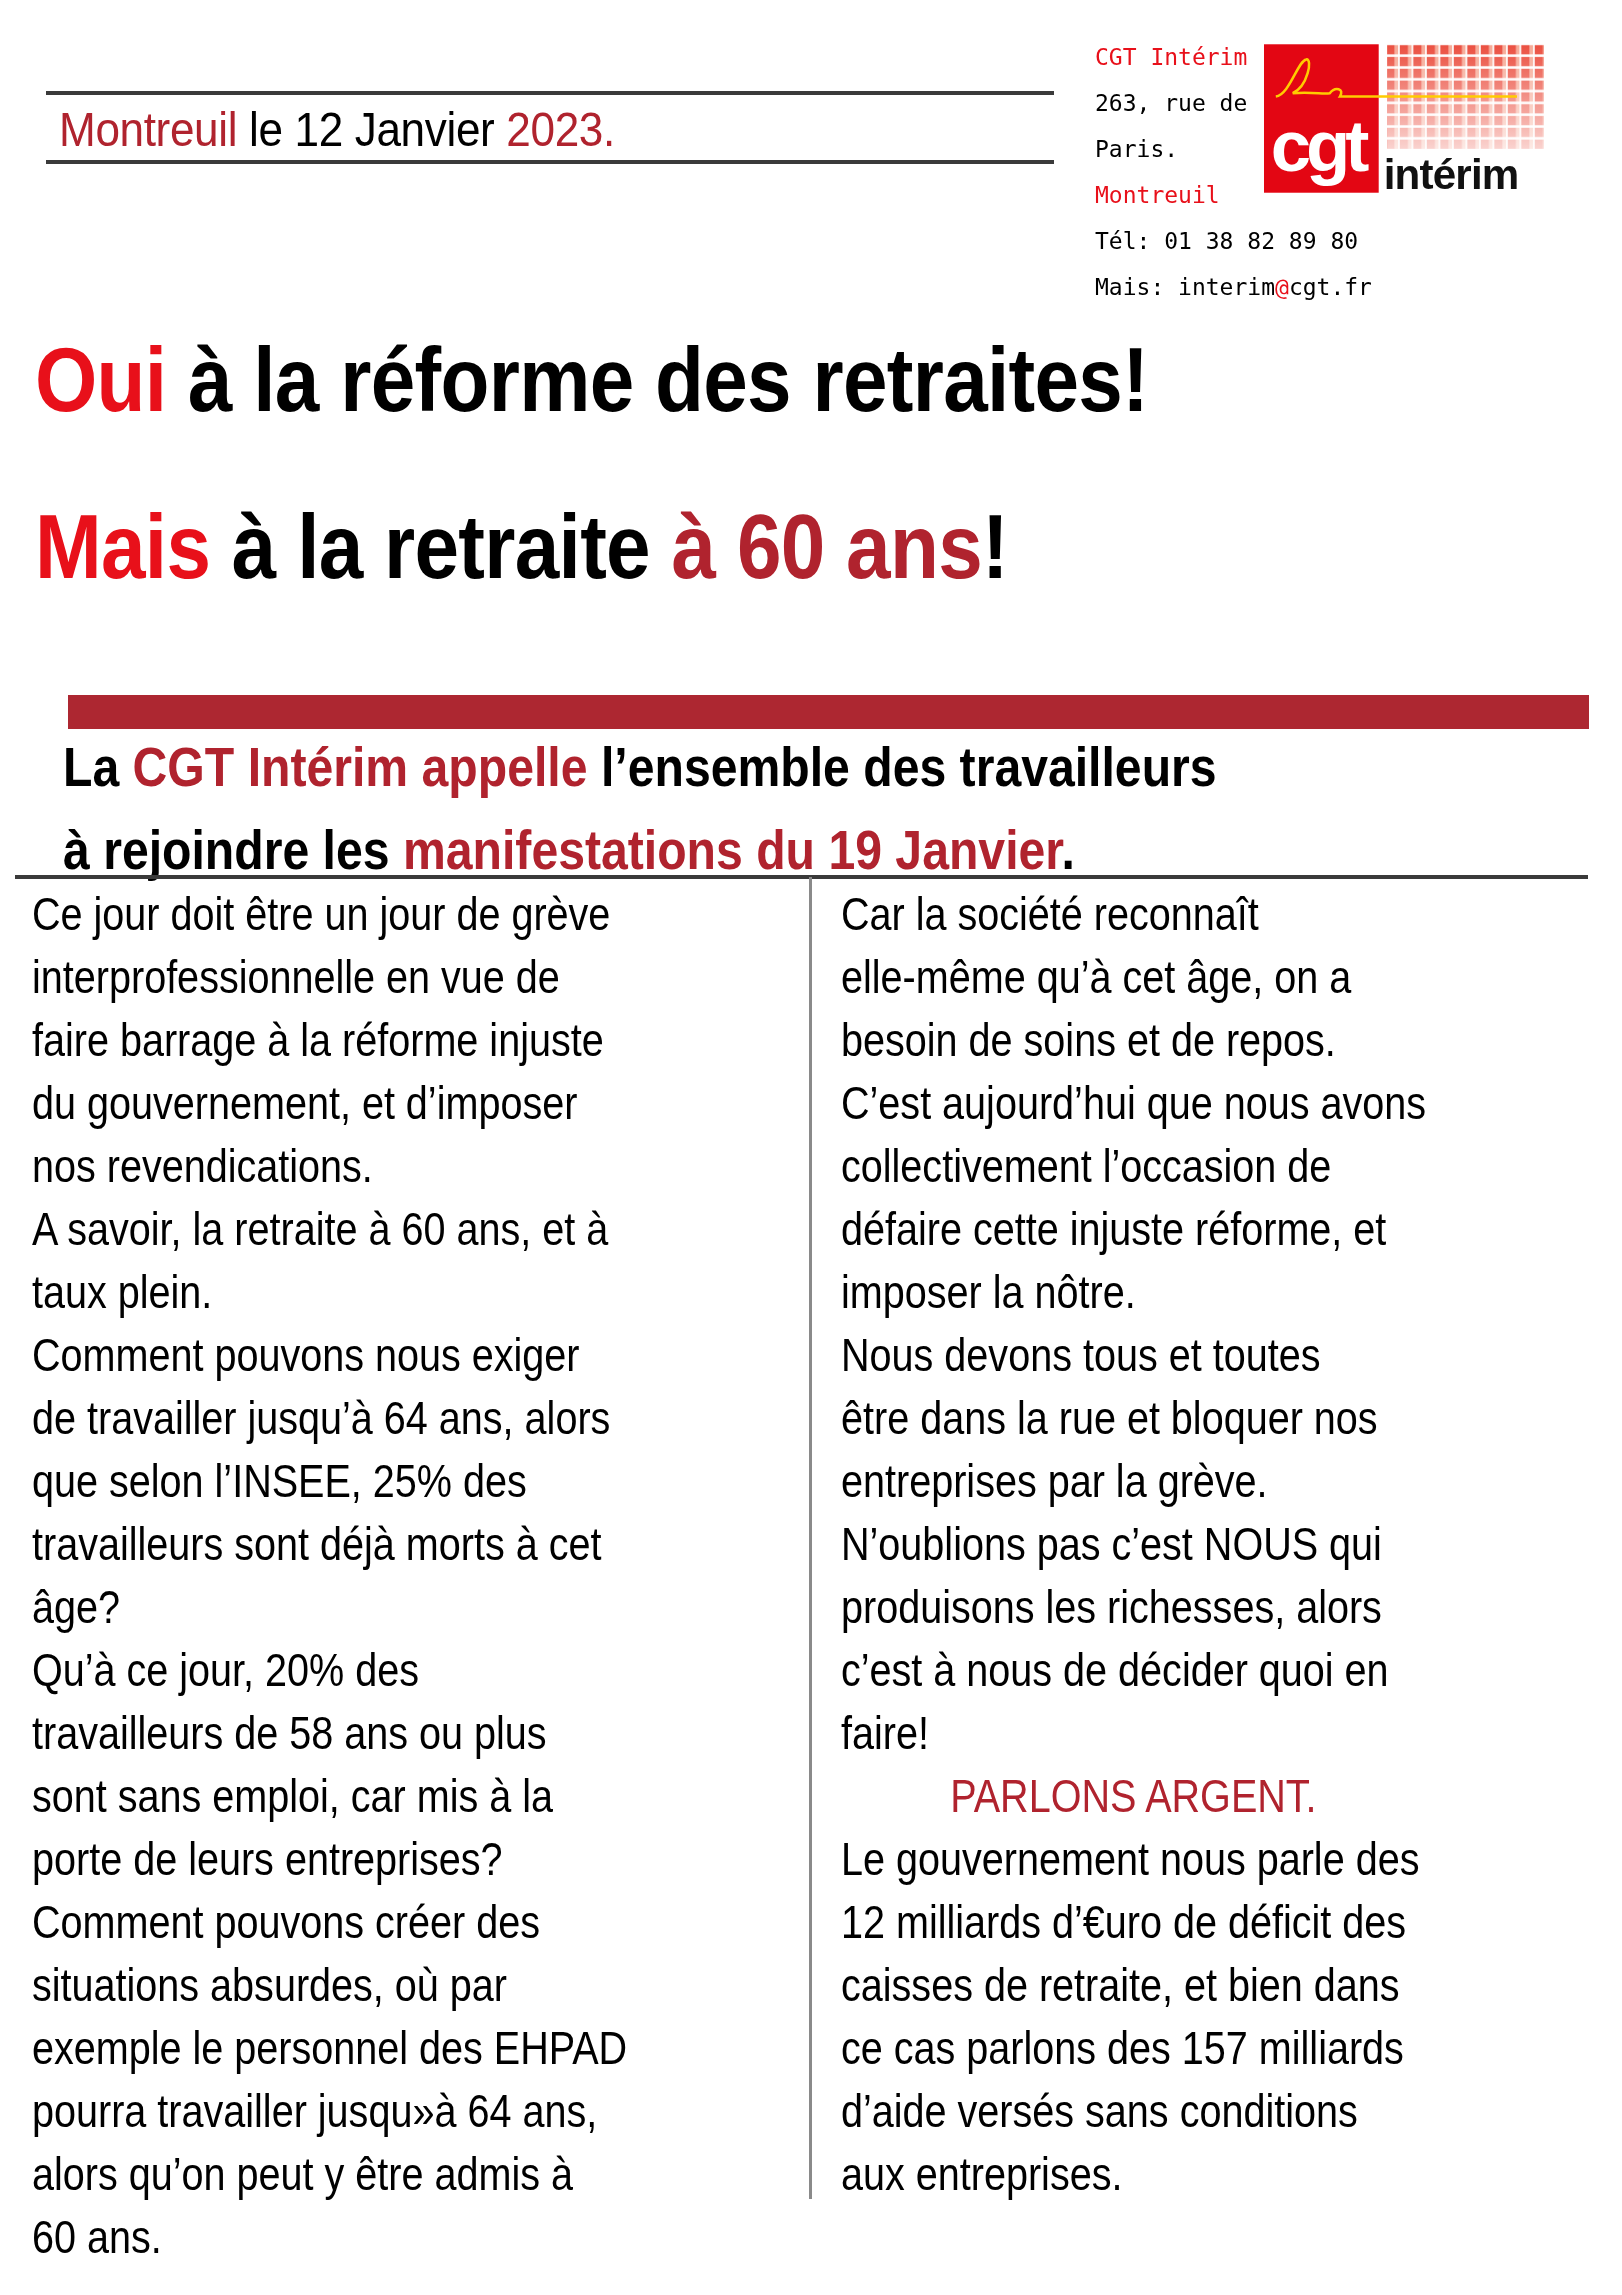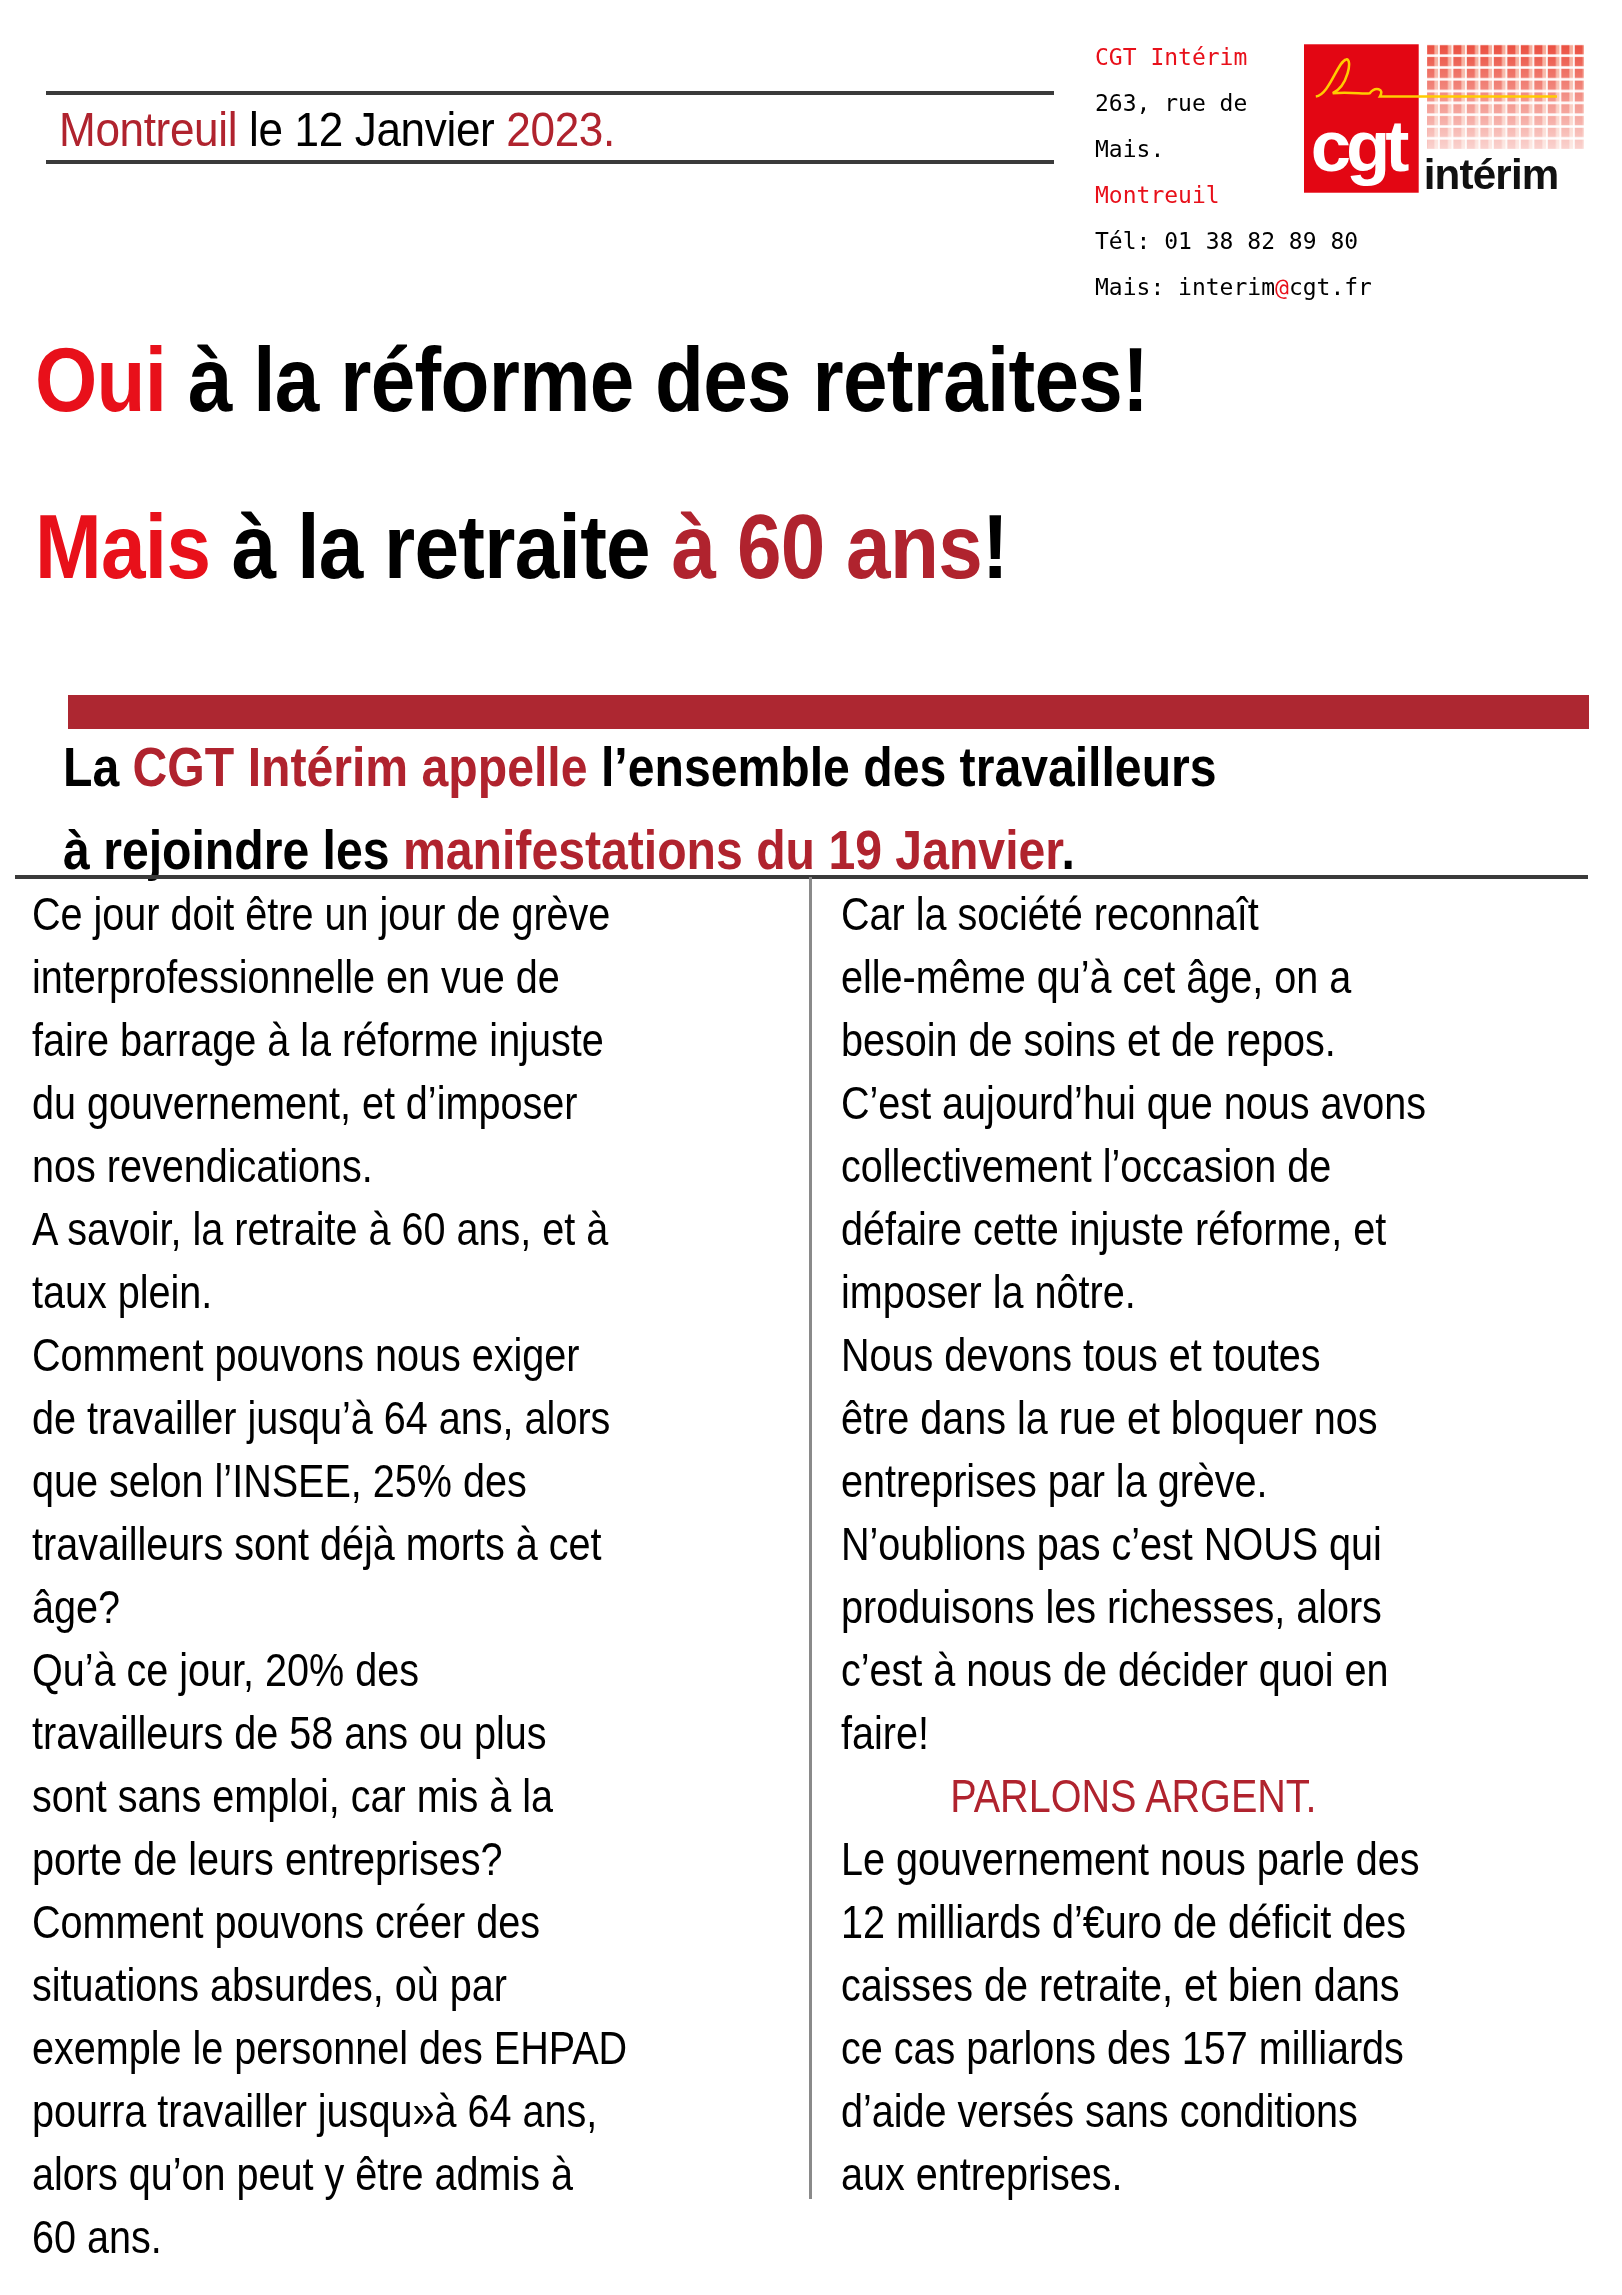--- a/index.html
+++ b/index.html
@@ -3,21 +3,21 @@
 <meta charset="utf-8">
 <style>
   html, body { margin:0; padding:0; background:#ffffff; }
   body { width:1622px; height:2295px; position:relative; overflow:hidden; font-family:"Liberation Sans", sans-serif; color:#000; }
   .abs { position:absolute; }
   .red { color:#e8101a; }
   .dark-red { color:#b0232e; }
   .rule { position:absolute; background:#3a3a3a; }
   #date-line { left:59px; top:100px; font-size:49px; line-height:59px; white-space:nowrap; transform:scaleX(0.9); transform-origin:left; letter-spacing:-0.4px; }
   #contact { left:1095px; top:34px; font-family:"DejaVu Sans Mono", monospace; font-size:23px; line-height:46px; white-space:nowrap; }
-  #logo { left:1304px; top:44px; width:280px; height:149px;text-align:right; }
+  #logo { left:1264px; top:44px; width:280px; height:149px;text-align:right; }
   .title-line { left:35px; font-weight:bold; font-size:91px; line-height:110px; white-space:nowrap; transform:scaleX(0.88); transform-origin:left; letter-spacing:-0.8px; }
   #title1 { top:325px; }
   #title2 { top:492px; }
   #banner { left:68px; top:695px; width:1521px; height:34px; background:#ad2731; }
   #intro { left:63px; top:725px; font-weight:bold; font-size:56px; line-height:83px; white-space:nowrap; transform:scaleX(0.86); transform-origin:left; }
   .col { position:absolute; top:883px; font-size:46px; line-height:63px; white-space:nowrap; transform:scaleX(0.86); transform-origin:left; }
   #col-left { left:32px; }
   #col-right { left:841px; }
   #col-divider { left:809px; top:877px; width:3.4px; height:1322px; background:#8a8a8a; }
   .heading-inline { display:block; padding-left:127px; }
@@ -27,21 +27,21 @@
 
 <div class="rule" style="left:46px; top:91px; width:1008px; height:4.2px;"></div>
 <div class="abs" id="date-line">
   <span class="dark-red">Montreuil</span><span> le 12 Janvier </span><span class="dark-red">2023.</span>
 </div>
 <div class="rule" style="left:46px; top:160px; width:1008px; height:4.2px;"></div>
 
 <div class="abs" id="contact">
   <div class="red">CGT Intérim</div>
   <div>263, rue de</div>
-  <div>Mais.</div>
+  <div>Paris.</div>
   <div class="red">Montreuil</div>
   <div>Tél: 01 38 82 89 80</div>
   <div><span>Mais: interim</span><span class="red">@</span><span>cgt.fr</span></div>
 </div>
 
 <div class="abs" id="logo">
   <svg width="280" height="149" viewBox="0 0 332 176">
     <defs>
       <pattern id="grid" width="16" height="14" patternUnits="userSpaceOnUse">
         <rect width="16" height="14" fill="#ffffff"></rect>

